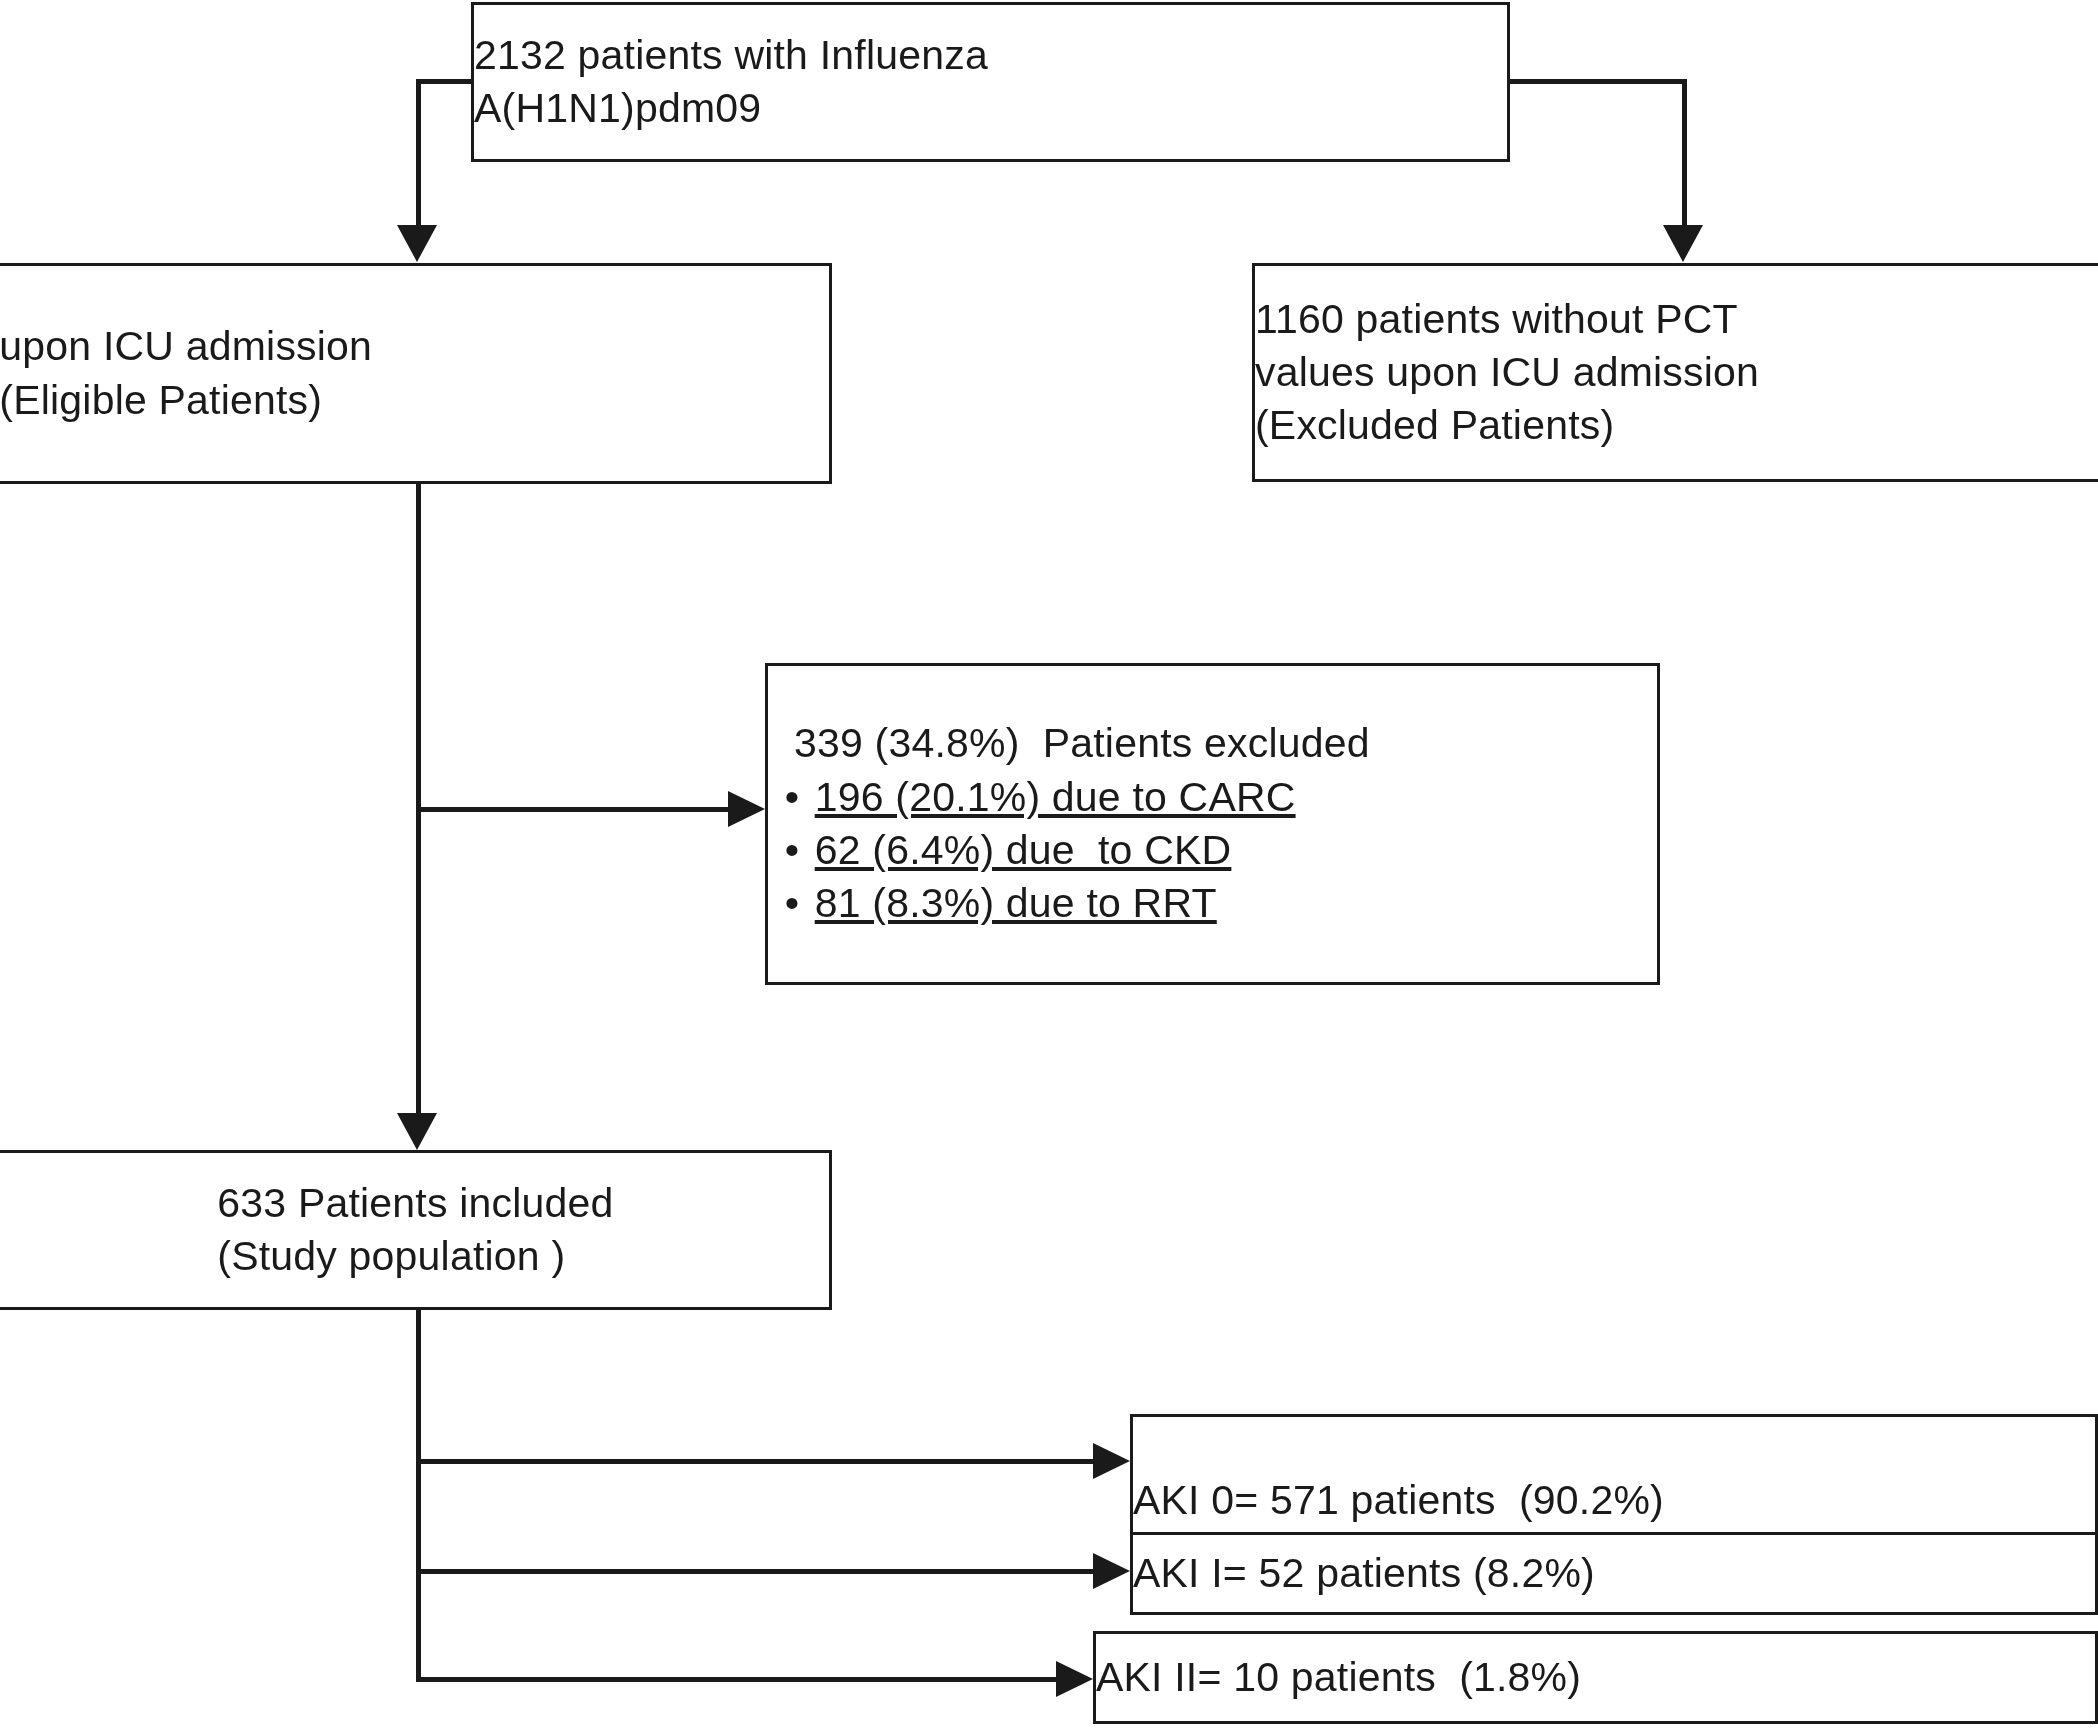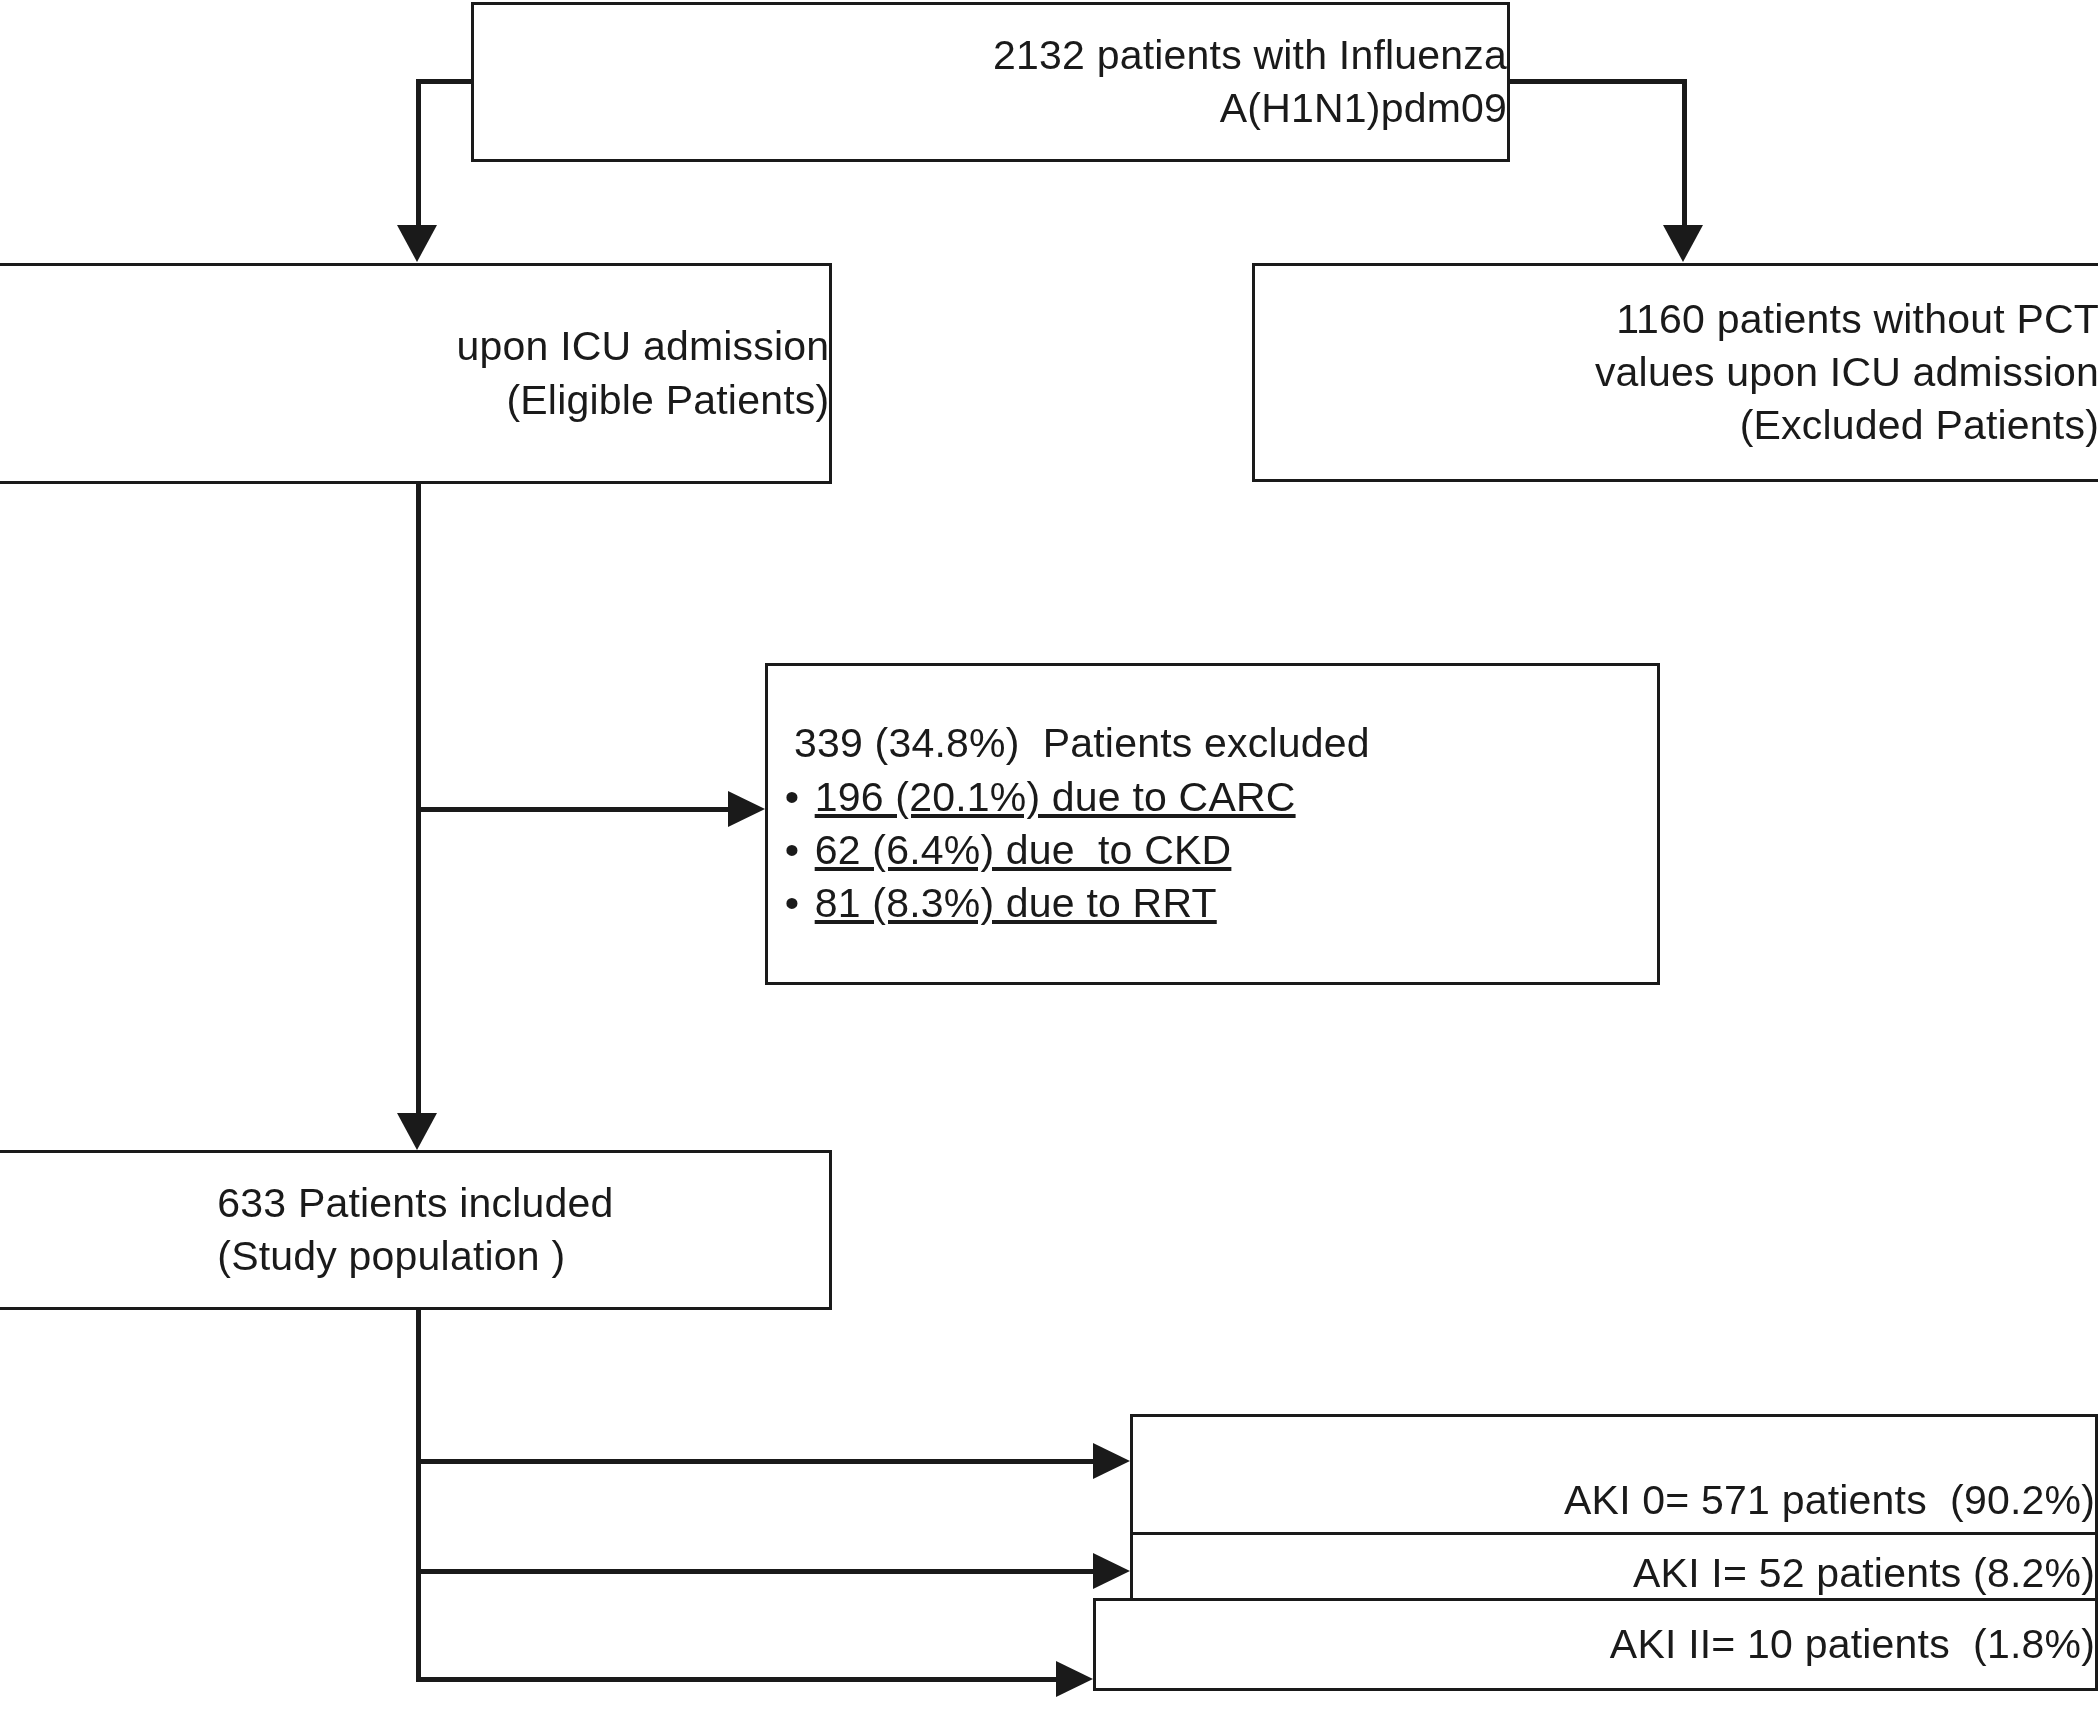--- a/index.html
+++ b/index.html
@@ -24,32 +24,32 @@
     background: #ffffff;
     display: flex;
     flex-direction: column;
     justify-content: center;
     line-height: 1.30;
     font-size: 41px;
     letter-spacing: 0.2px;
     z-index: 3;
   }
   .fc-box .ln { display: block; white-space: pre; }
-  .center-text { align-items: flex-end; text-align: center; }
+  .center-text { align-items: flex-start; text-align: center; }
   .left-text   { align-items: flex-start; text-align: left; }
 
   
   #box-source     { left: 471px;  top: 1.9px;    width: 1039px; height: 160px; }
   #box-eligible   { left: -3.7px;   top: 263px;  width: 836px;  height: 221px; }
   #box-excluded-pct { left: 1252px; top: 263px; width: 850px; height: 219px; }
   #box-exclusions { left: 765px;  top: 663px;  width: 895px;  height: 322px; padding-left: 16.7px; }
   #box-included   { left: -3.7px;   top: 1150px; width: 836px;  height: 160px; padding-left: 218px; }
   #box-aki0       { left: 1130px; top: 1414px; width: 968px; height: 174px; }
   #box-aki1       { left: 1130px; top: 1532px; width: 968px; height: 83px;  }
-  #box-aki2       { left: 1093px; top: 1598px; width: 1005px; height: 93px; }
+  #box-aki2       { left: 1093px; top: 1631px; width: 1005px; height: 93px; }
 
   #box-exclusions .ln { padding-left: 9.3px; }
   #box-exclusions .ln.bullet { padding-left: 0px; text-decoration: underline; }
   #box-exclusions .ln.bullet::before {
     content: "\2022";
     display: inline-block;
     width: 30px;
   }
 
   

